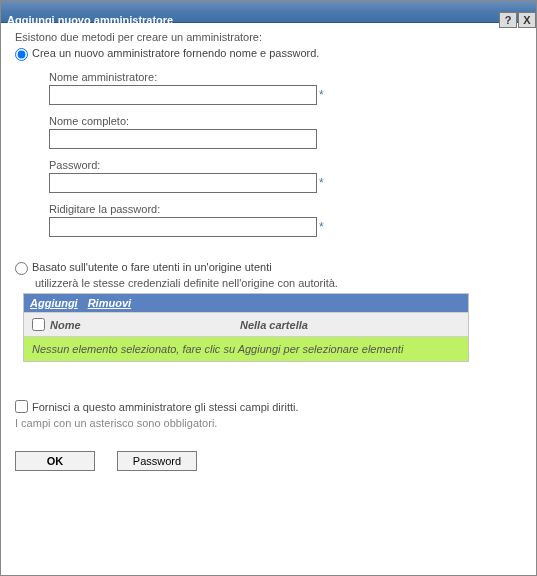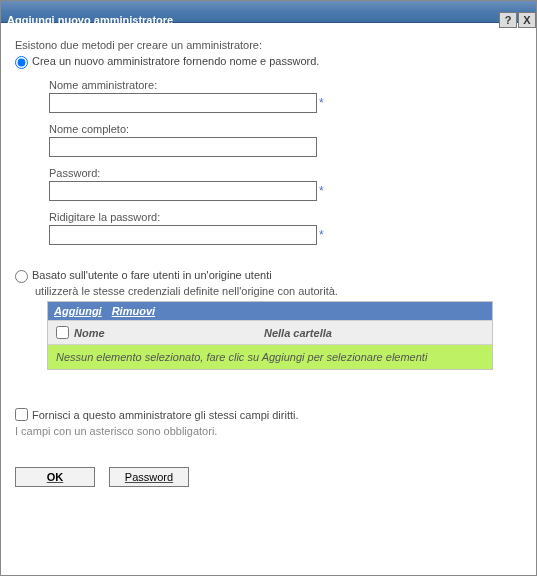--- a/index.html
+++ b/index.html
@@ -31,21 +31,21 @@
     background: #dcdcdc;
     border: 1px solid #7a7a7a;
     display:flex;
     align-items:center;
     justify-content:center;
     font-size: 11px;
     color:#333;
     font-weight: bold;
   }
   .content {
-    padding: 16px 14px 14px 14px;
+    padding: 8px 14px 14px 14px;
   }
   .intro { margin-bottom: 4px; color:#555;}
   .radio-row { display:flex; align-items:flex-start; margin: 4px 0 2px 0;}
   .radio-row input[type=radio]{ margin: 1px 4px 0 0;}
   .radio-label { color:#444;}
   .subtext { margin-left: 20px; color:#555; margin-top:2px; margin-bottom:4px;}
   .field-block { margin-left: 34px; margin-top: 10px; }
   .field-block:first-of-type { margin-top: 6px;}
   .field-label { margin-bottom:2px; color:#555;}
   .input-wrap { display:flex; align-items:center;}
@@ -53,21 +53,21 @@
     width: 268px;
     height: 20px;
     border: 1px solid #6e6e6e;
     padding: 1px 3px;
     font-family: inherit;
     font-size: 11px;
   }
   .ast { color:#4b78b2; margin-left:2px; font-size:12px;}
   .section2 { margin-top: 24px; }
   .table-area {
-    margin-left: 32px;
+    margin-left: 8px;
     margin-top: 4px;
     border: 1px solid #c5c5c5;
     width: 446px;
   }
   .table-toolbar {
     background: #5a82c0;
     color:#fff;
     padding: 3px 6px;
     display:flex;
     gap: 10px;
@@ -87,21 +87,21 @@
   .th.name { flex: 0 0 190px; font-style: italic;}
   .table-body {
     padding: 6px 8px;
     font-style: italic;
     color:#555;
     background:#bef264;
   }
   .chk-row { margin-top: 38px; display:flex; align-items:center;}
   .chk-row input { margin: 0 4px 0 0;}
   .req-note { color:#888; margin-top:4px;}
-  .button-row { margin-top: 30px; display:flex; gap: 14px; text-decoration: underline;}
+  .button-row { margin-top: 22px; display:flex; gap: 22px;}
   .dlg-btn {
     width: 80px;
     height: 20px;
     font-family: inherit;
     font-size: 11px;
     border: 1px solid #7a7a7a;
     background: #f2f2f2;
   }
   .dlg-btn.ok { font-weight: bold;}
 </style>

